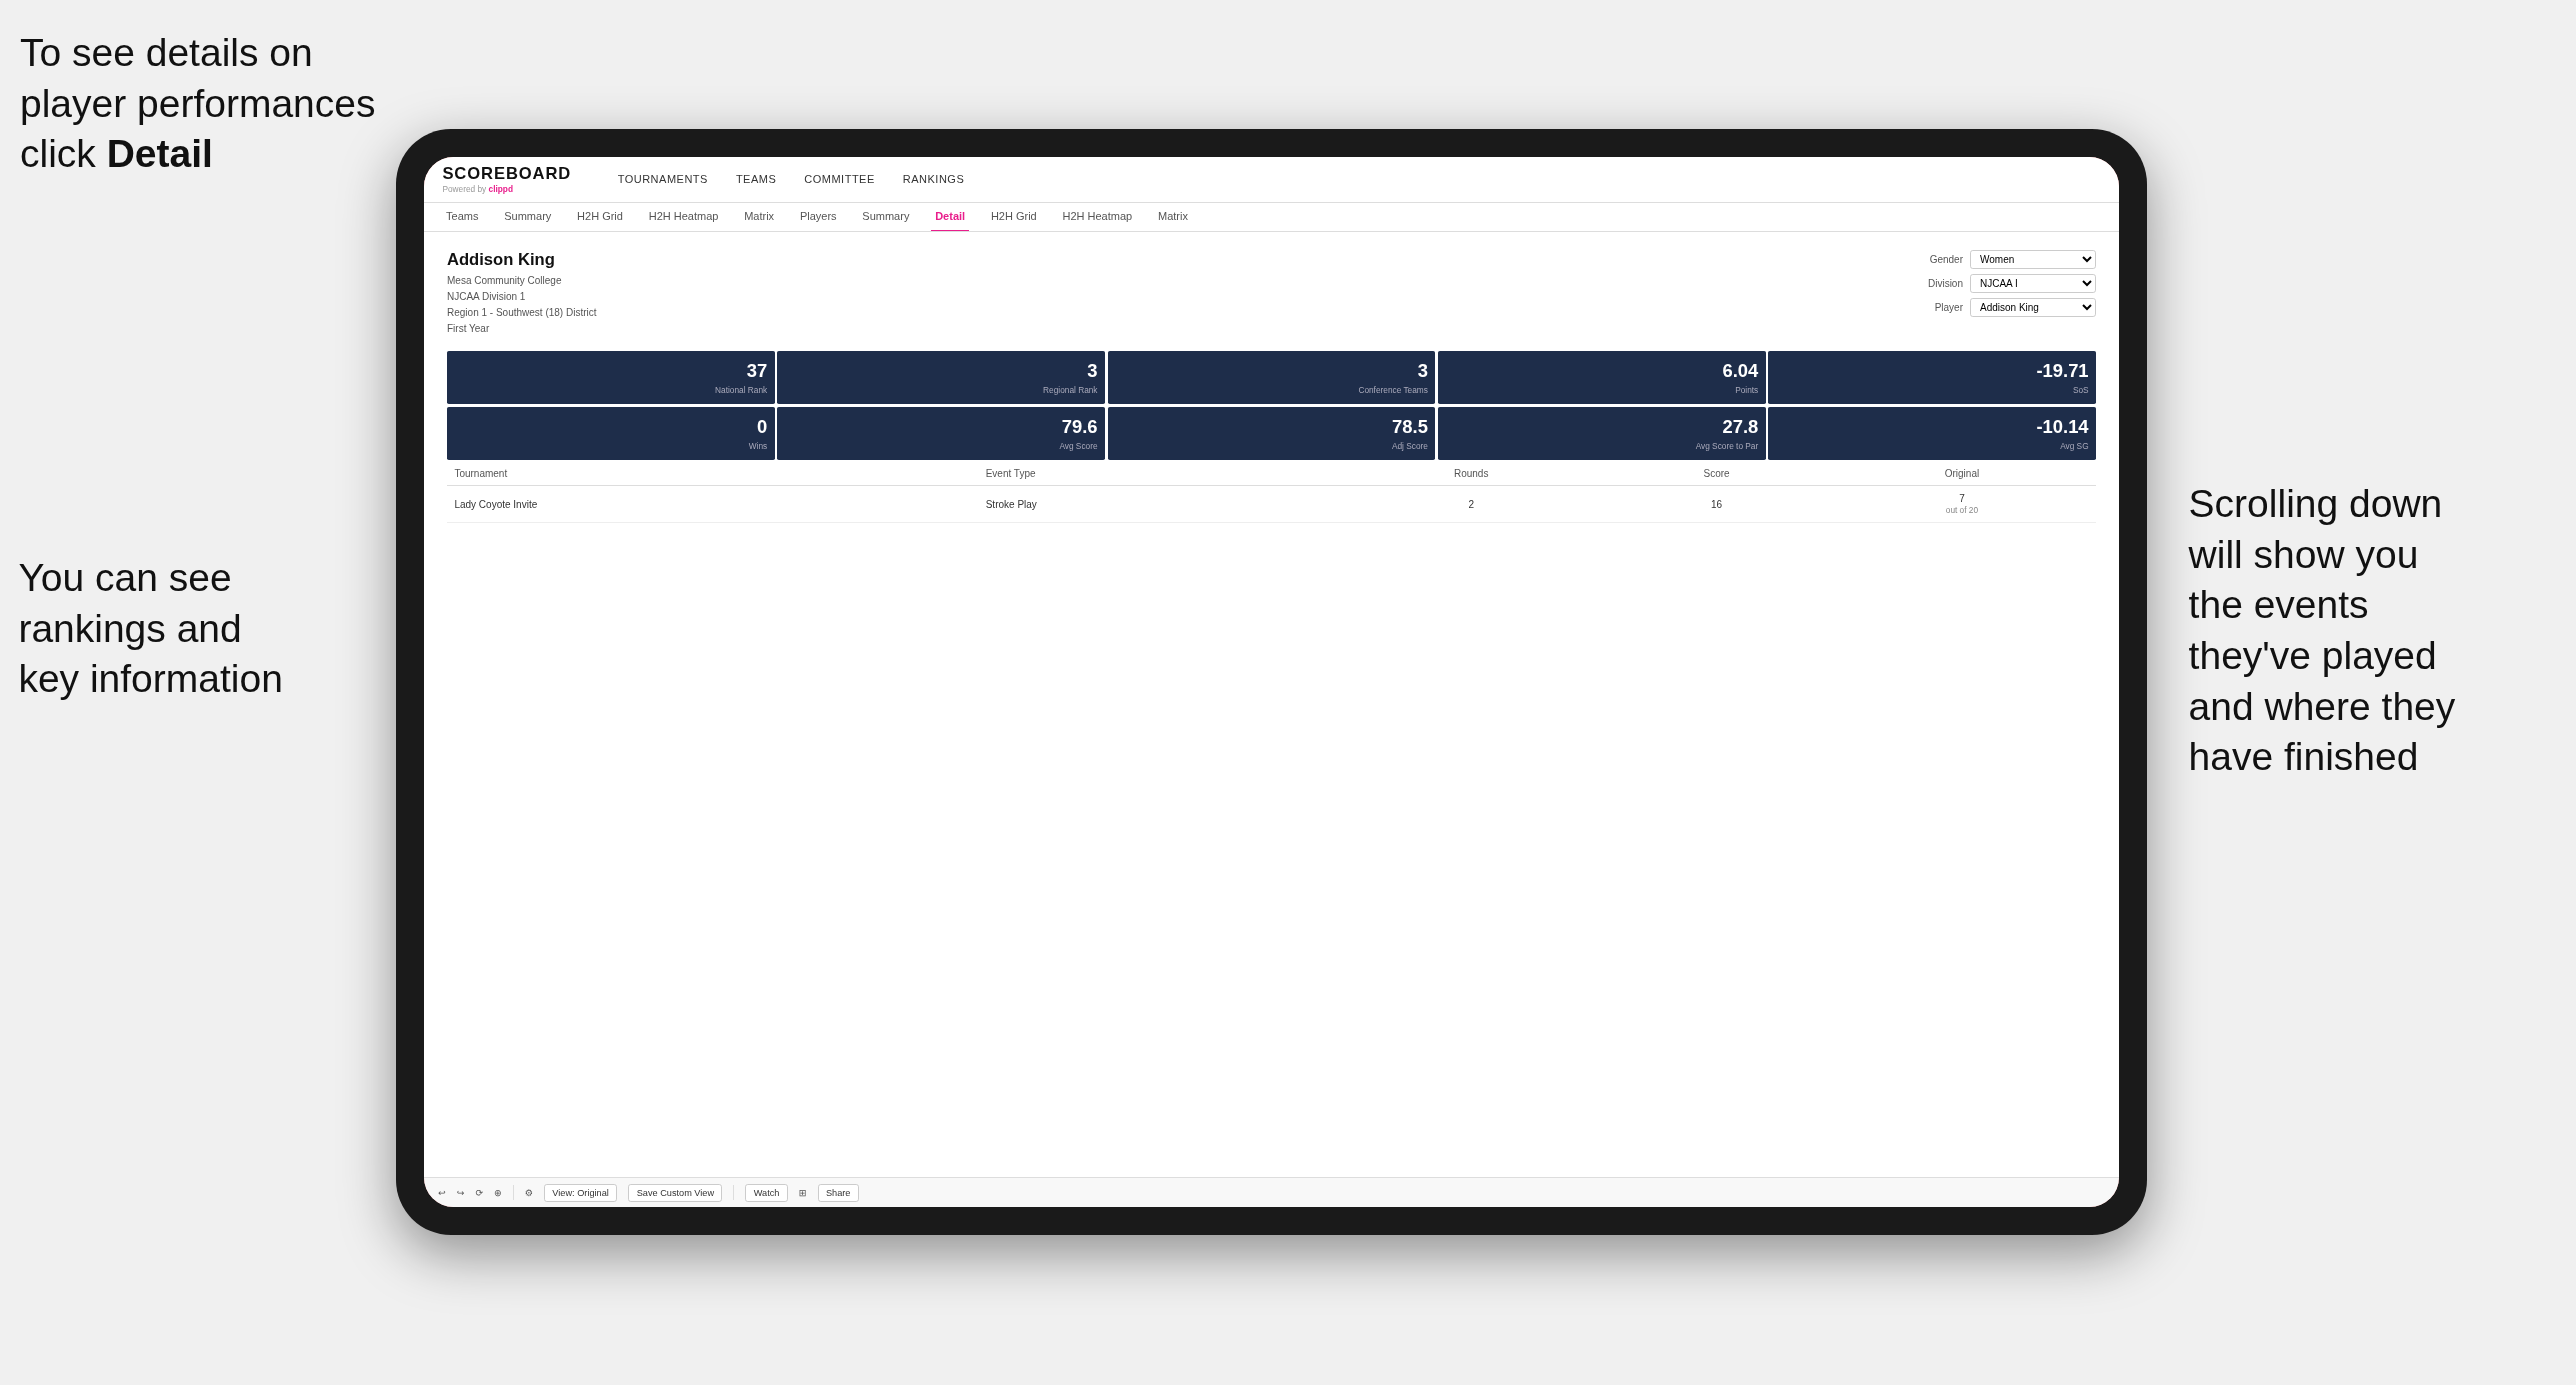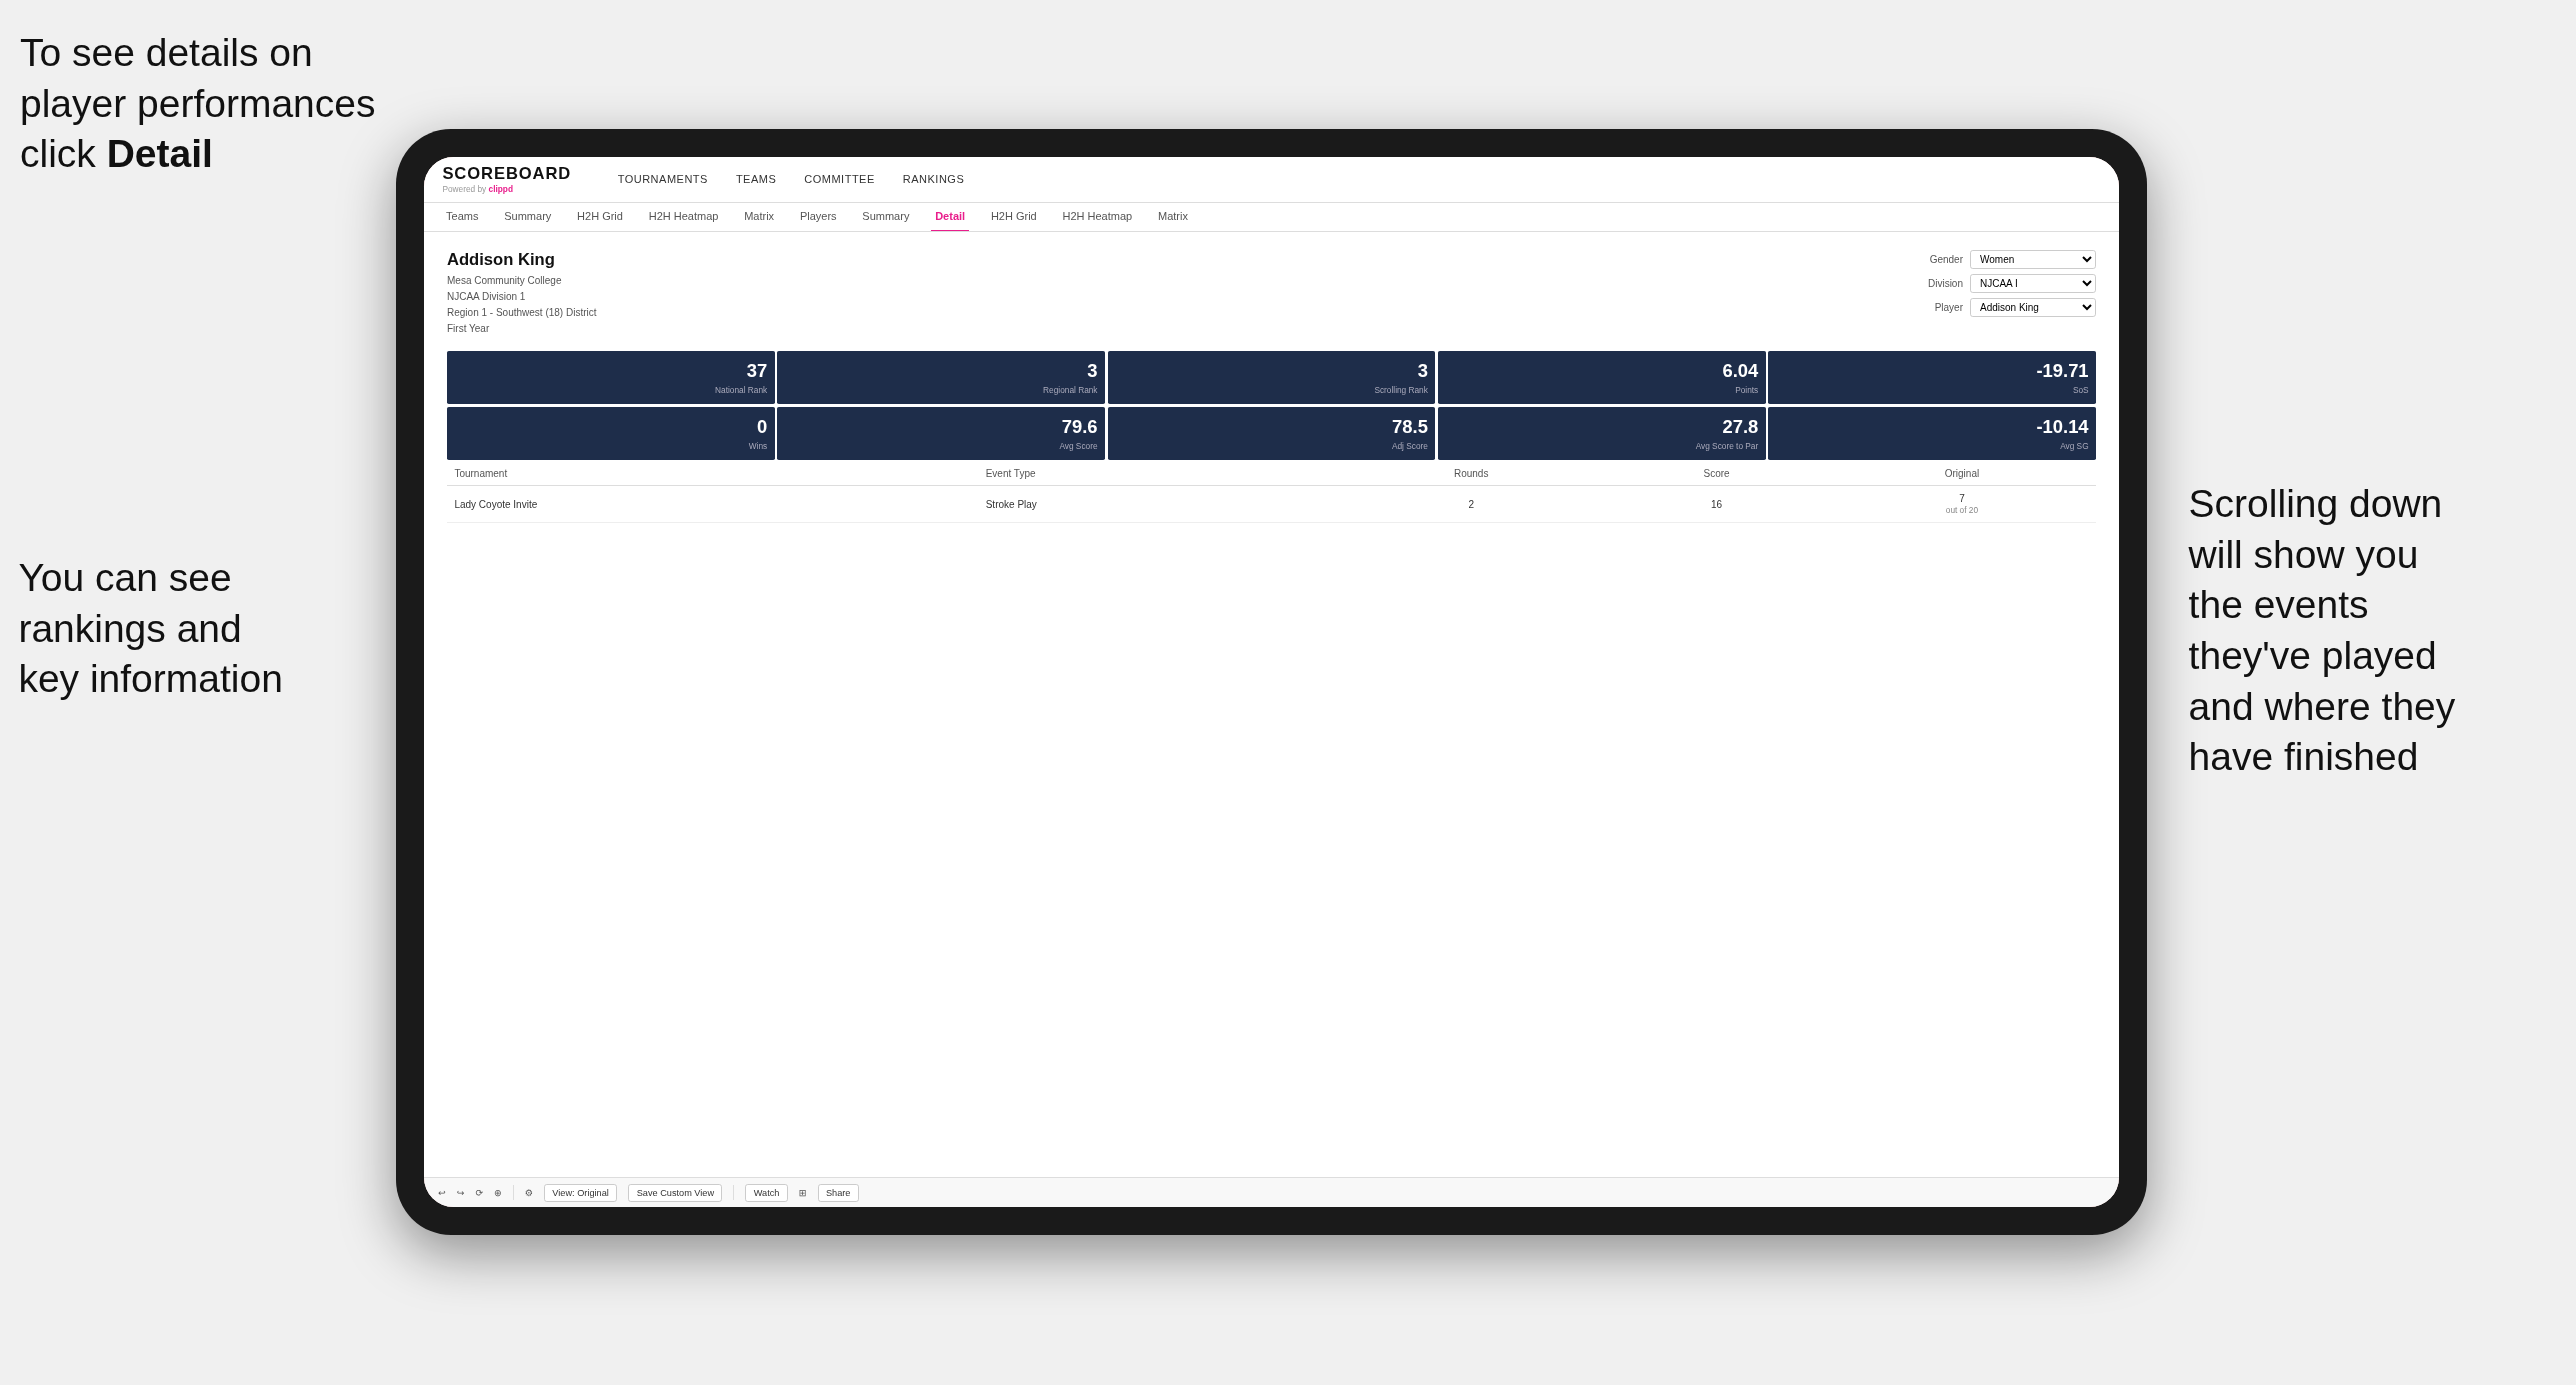--- a/index.html
+++ b/index.html
@@ -66,21 +66,20 @@
     }
 
     
     .app-container {
       width: 100%;
       height: 100%;
       background: #fca5a5;
       display: flex;
       flex-direction: column;
       font-size: 12px;
-      border-radius: 30px;
     }
 
     
     .top-nav {
       background: white;
       border-bottom: 0.9px solid #ddd;
       padding: 7.4px 18.4px;
       display: flex;
       align-items: center;
       gap: 28px;
@@ -436,21 +435,21 @@
             <div class="stat-box">
               <span class="stat-value">37</span>
               <span class="stat-label">National Rank</span>
             </div>
             <div class="stat-box">
               <span class="stat-value">3</span>
               <span class="stat-label">Regional Rank</span>
             </div>
             <div class="stat-box">
               <span class="stat-value">3</span>
-              <span class="stat-label">Scrolling Rank</span>
+              <span class="stat-label">Conference Teams</span>
             </div>
             <div class="stat-box">
               <span class="stat-value">6.04</span>
               <span class="stat-label">Points</span>
             </div>
             <div class="stat-box negative">
               <span class="stat-value">-19.71</span>
               <span class="stat-label">SoS</span>
             </div>
           </div>

